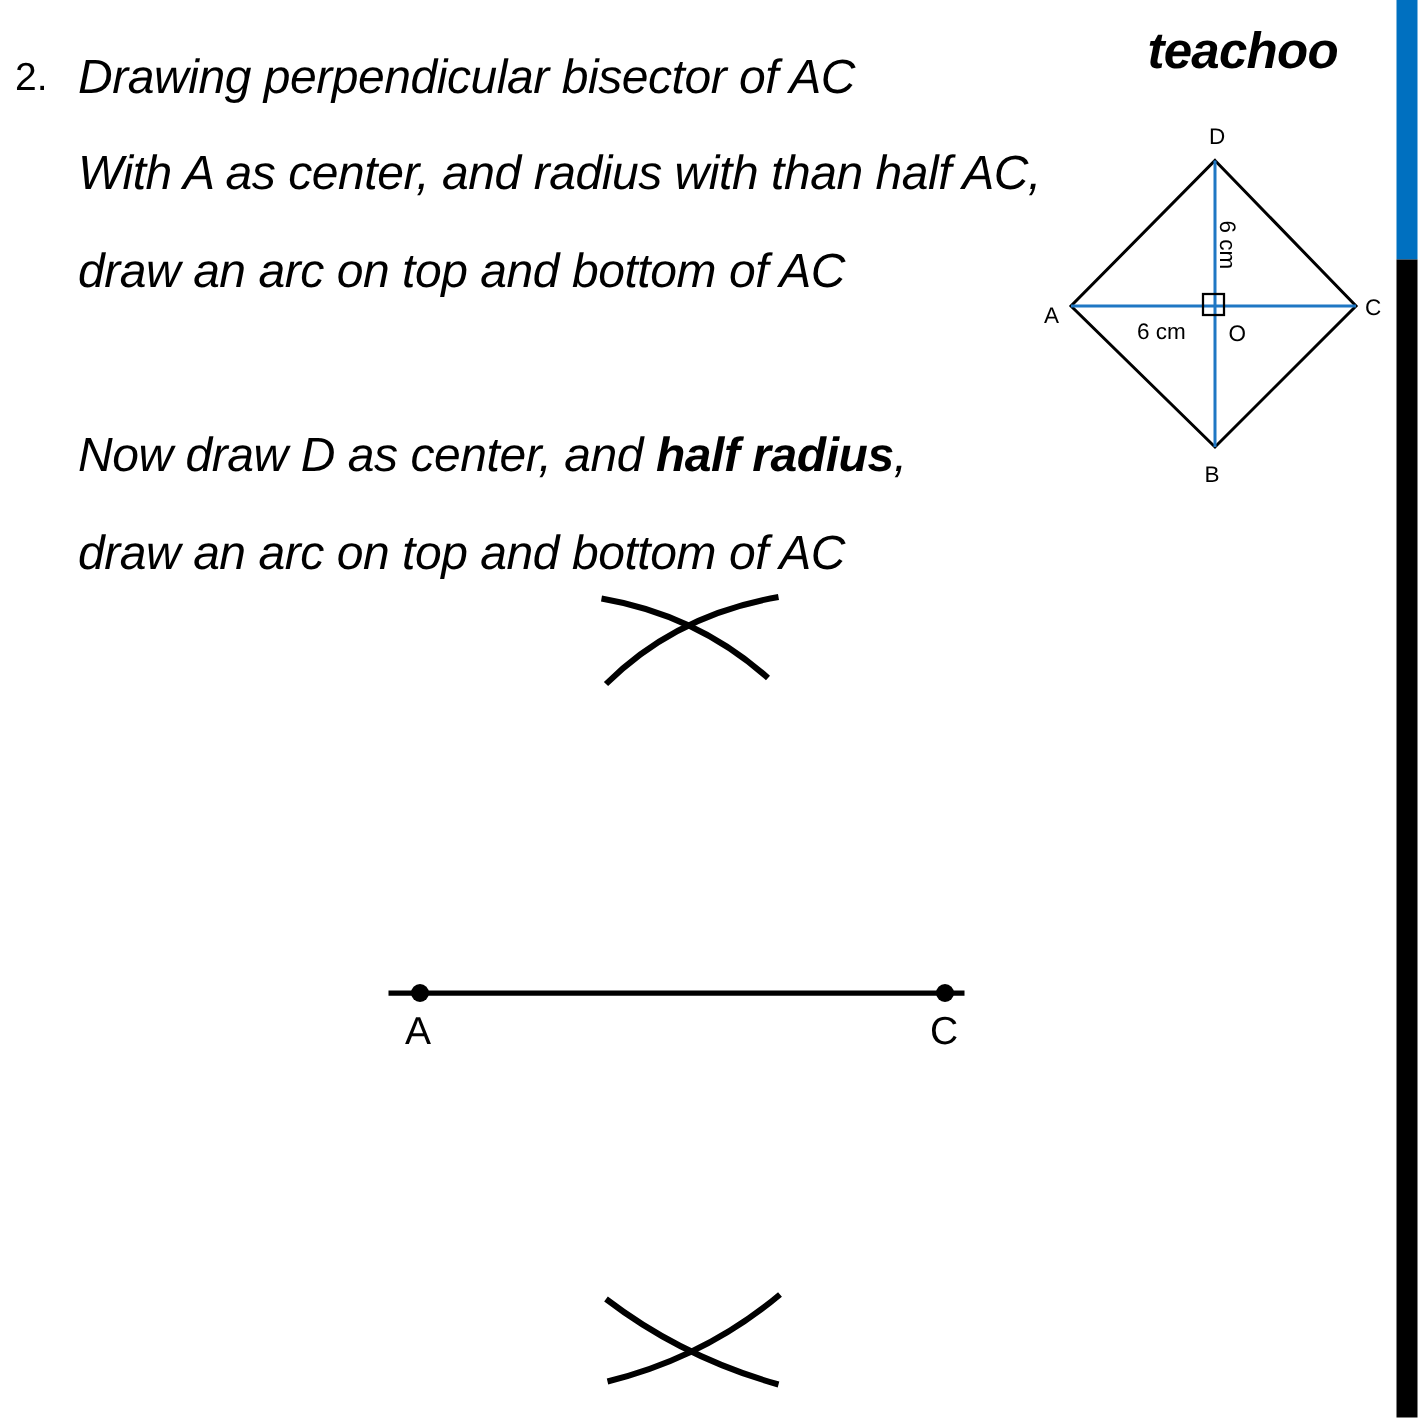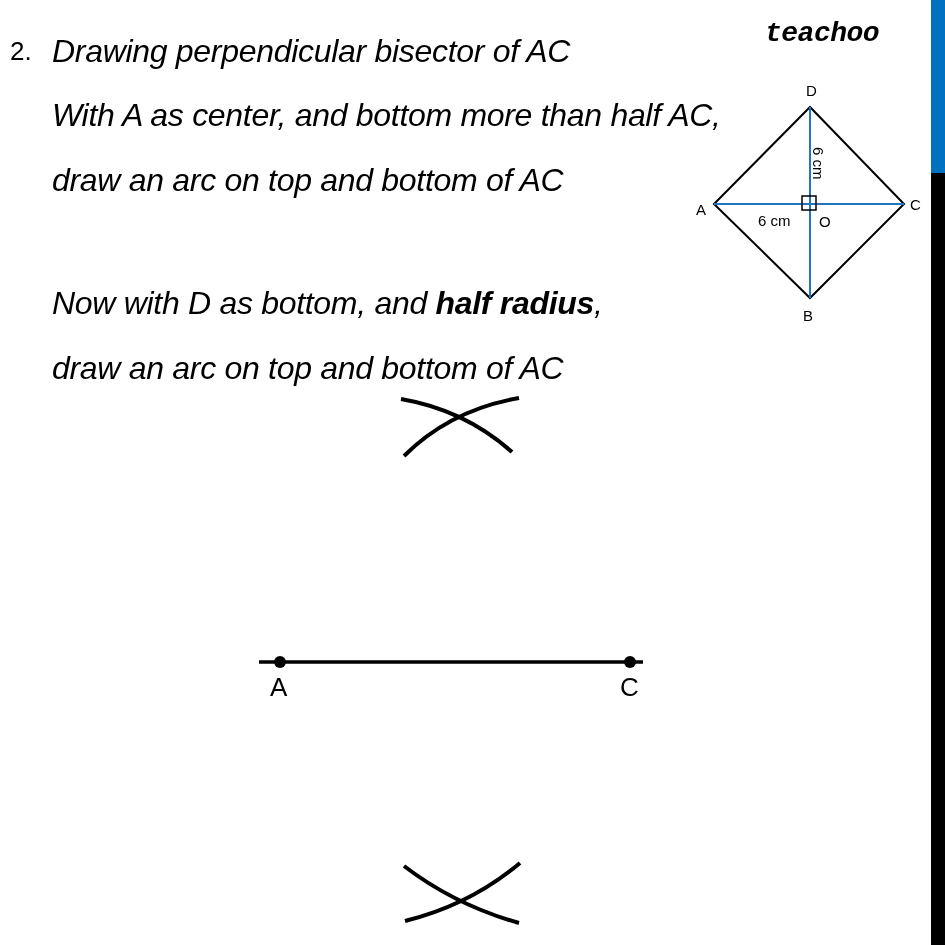--- a/index.html
+++ b/index.html
@@ -1,37 +1,37 @@
 <!DOCTYPE html>
 <html><head>
 <meta charset="utf-8">
 <style>
   html,body{margin:0;padding:0;}
   body{width:945px;height:945px;position:relative;background:#ffffff;overflow:hidden;font-family:"Liberation Sans",sans-serif;color:#000;}
   .txt{position:absolute;font-family:"Liberation Sans",sans-serif;font-size:32px;line-height:30px;white-space:nowrap;letter-spacing:-0.3px;font-style:italic;}
   .num{position:absolute;left:10px;top:36px;font-size:26px;line-height:30px;}
-  .logo{position:absolute;left:765px;top:14px;font-family:Liberation Mono, monospace;font-style:italic;font-weight:bold;font-size:28px;line-height:40px;letter-spacing:-0.5px;}
+  .logo{position:absolute;left:765px;top:14px;font-family:Liberation Sans, sans-serif;font-style:italic;font-weight:bold;font-size:34px;line-height:40px;letter-spacing:-0.5px;}
   .bar-blue{position:absolute;left:931px;top:0;width:14px;height:173px;}
   .bar-black{position:absolute;left:931px;top:173px;width:14px;height:772px;}
   svg{position:absolute;left:0;top:0;}
   .lbl{font-family:"Liberation Sans",sans-serif;}
 </style>
 </head>
 <body>
 
 <div class="logo">teachoo</div>
 
 <div class="bar-blue" style="background:#0070c0;"></div>
 <div class="bar-black" style="background:#000;"></div>
 
 <div class="num">2.</div>
 <div class="txt" style="left:52px;top:36px;">Drawing perpendicular bisector of AC</div>
-<div class="txt" style="left:52px;top:100px;">With A as center, and bottom more than half AC,</div>
+<div class="txt" style="left:52px;top:100px;">With A as center, and radius with than half AC,</div>
 <div class="txt" style="left:52px;top:165px;">draw an arc on top and bottom of AC</div>
-<div class="txt" style="left:52px;top:288px;"><span>Now with D as bottom, and </span><b>half radius</b><span>,</span></div>
+<div class="txt" style="left:52px;top:288px;"><span>Now draw D as center, and </span><b>half radius</b><span>,</span></div>
 <div class="txt" style="left:52px;top:353px;">draw an arc on top and bottom of AC</div>
 
 <svg width="945" height="945">
   <g>
     <polygon points="810,107 904,204 810,298 714,204" fill="none" stroke="#000" stroke-width="2"></polygon>
     <line x1="714" y1="204" x2="904" y2="204" stroke="#1f77c4" stroke-width="2"></line>
     <line x1="810" y1="107" x2="810" y2="298" stroke="#1f77c4" stroke-width="2"></line>
     <rect x="802" y="196" width="14" height="14" fill="none" stroke="#000" stroke-width="1.5"></rect>
   </g>
   <text class="lbl" x="806" y="96" font-size="15" id="lblD">D</text>

